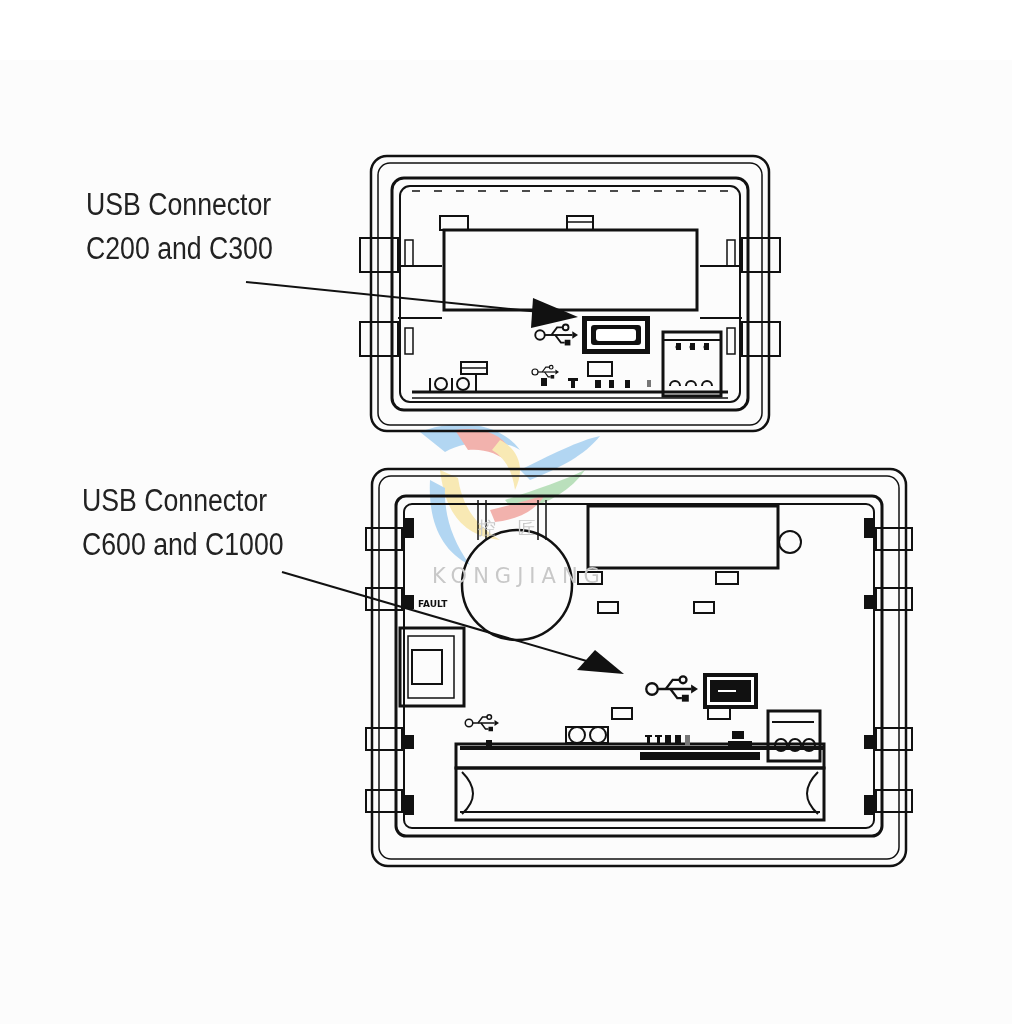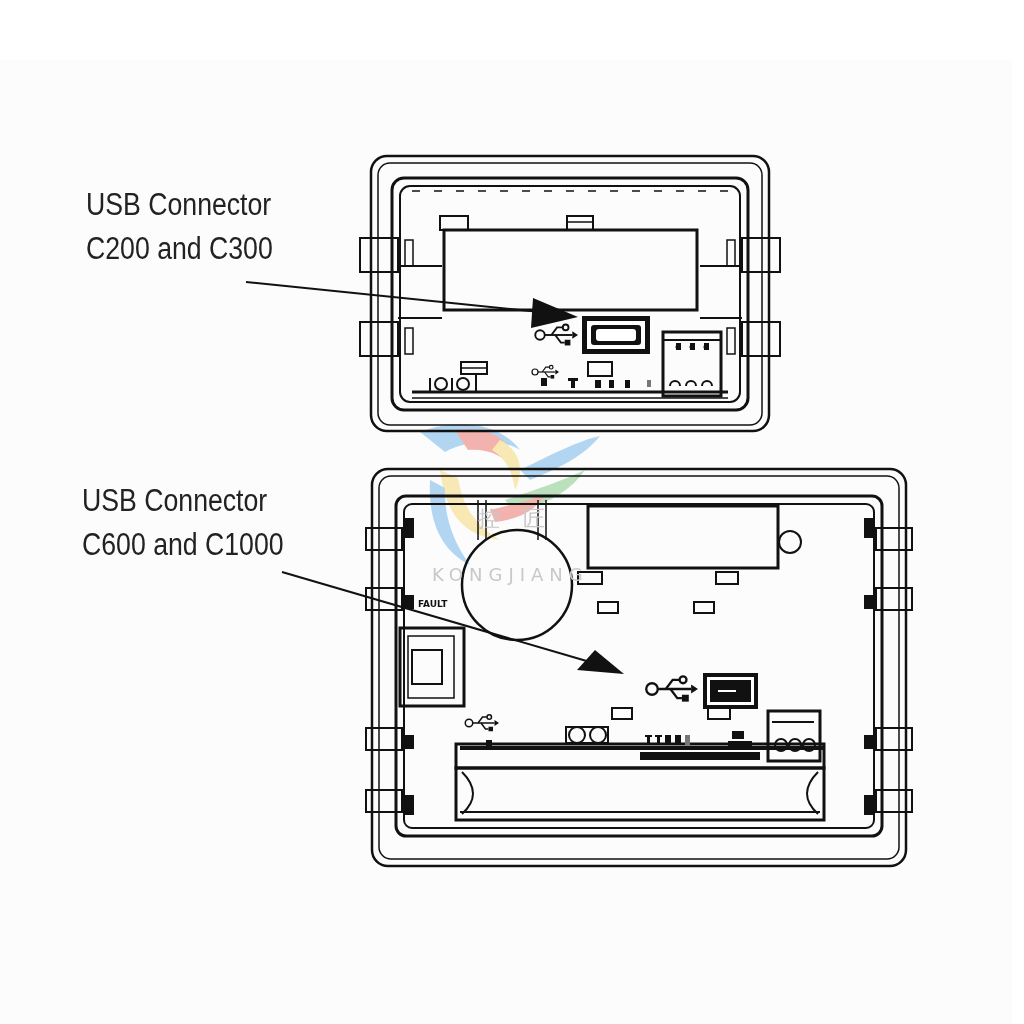--- a/index.html
+++ b/index.html
@@ -229,14 +229,14 @@
     <rect x="732" y="731" width="12" height="8"></rect>
       <rect x="728" y="741" width="24" height="6"></rect>
   </g>
 
   <g>
     <line x1="282" y1="572" x2="590" y2="662" stroke="#111" stroke-width="2"></line>
     <polygon points="577,670 595,650 624,674" fill="#111"></polygon>
   </g>
 </svg>
 
-<div class="watermark-text" style="left:478px; top:504px; font-size:22px; letter-spacing:8px;">控 匠</div>
-<div class="watermark-text" style="left:432px; top:564px; font-size:18px;">KONGJIANG</div>
+<div class="watermark-text" style="left:478px; top:516px; font-size:18px; letter-spacing:8px;">控 匠</div>
+<div class="watermark-text" style="left:432px; top:564px; font-size:21px;">KONGJIANG</div>
 
 </body></html>

